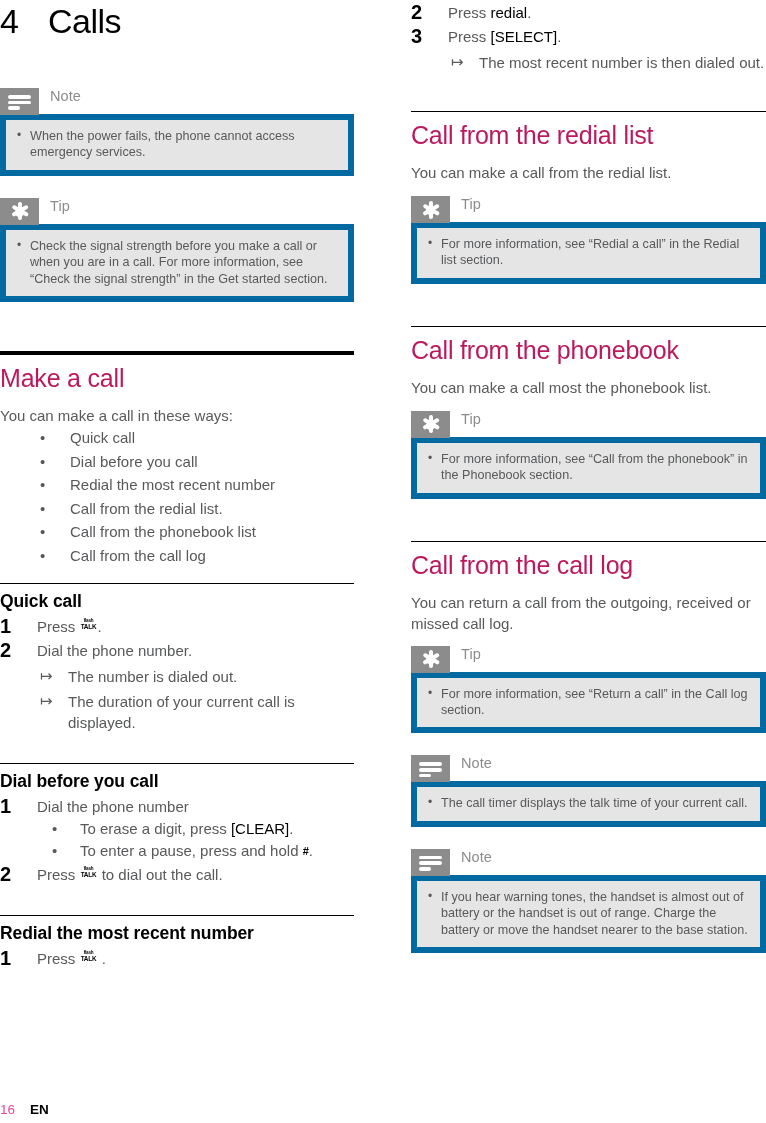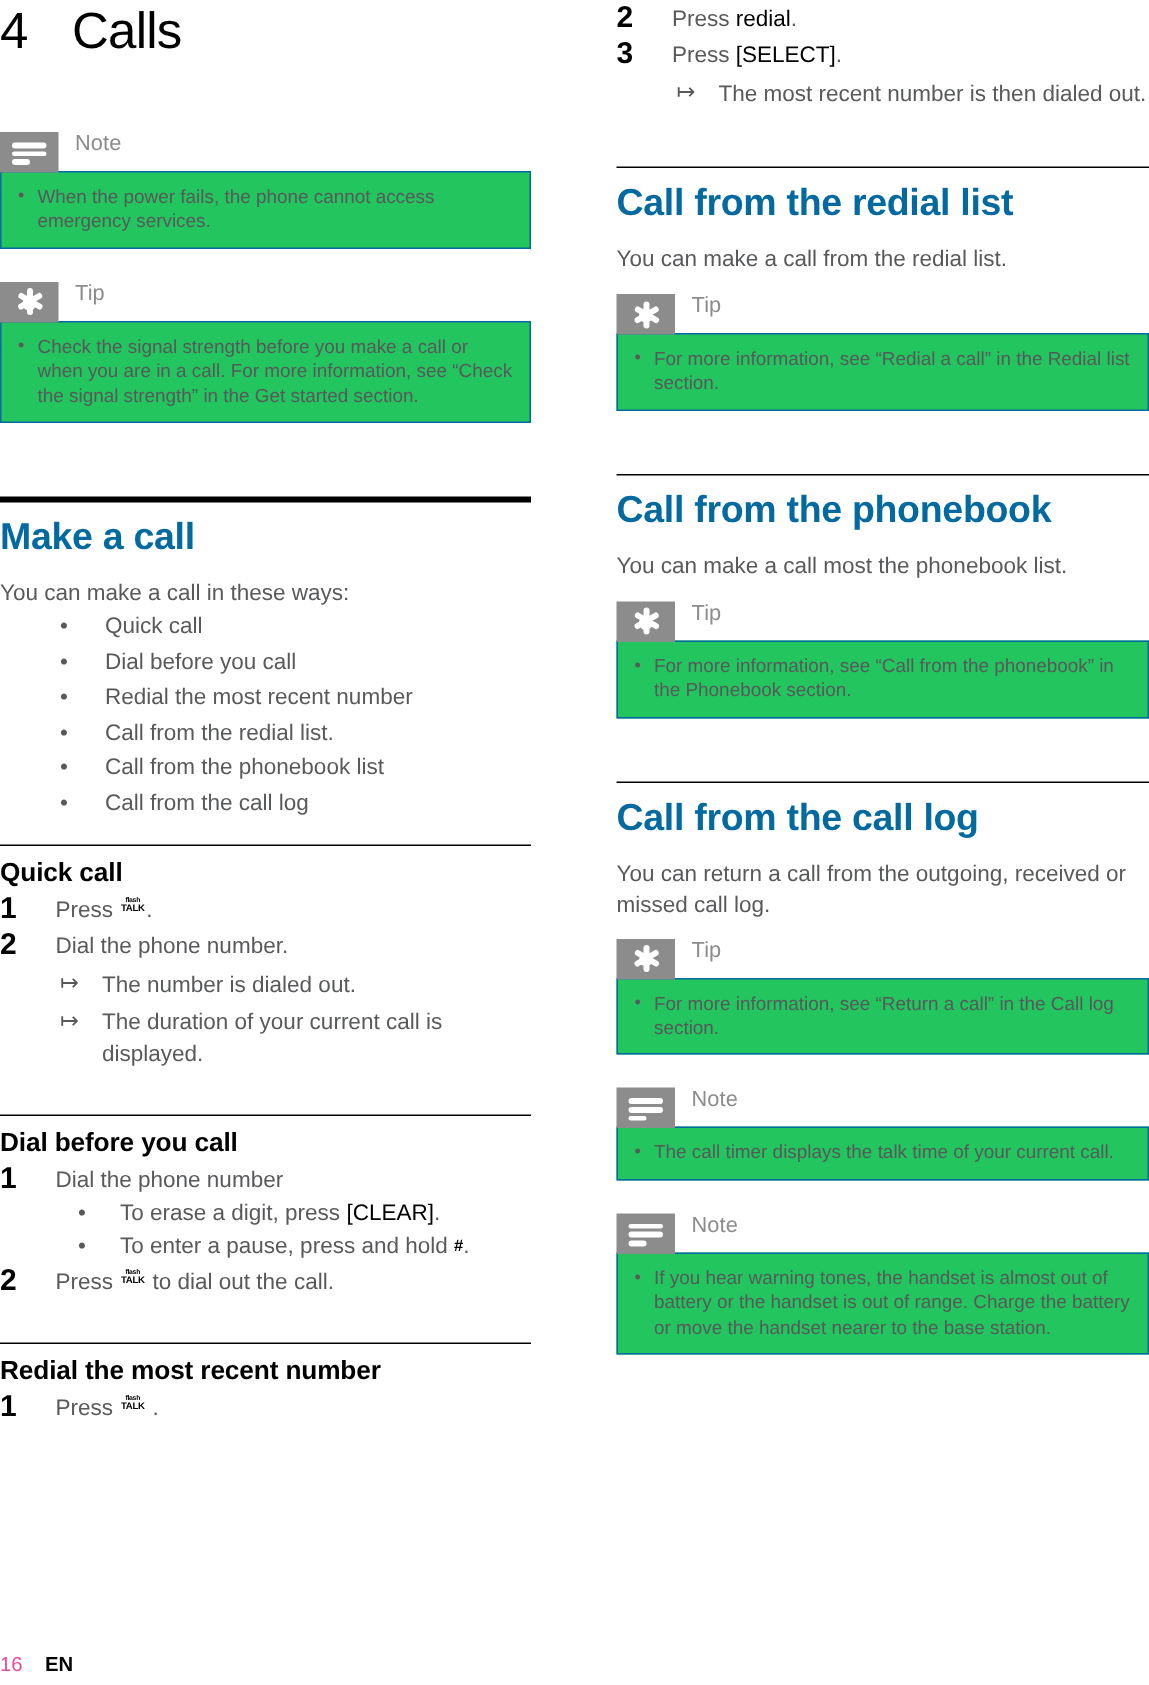--- a/index.html
+++ b/index.html
@@ -82,23 +82,23 @@
     border-radius: 50%;
   }
 
   .callout-label {
     font-size: 14.5px;
     color: #8c8c8c;
     padding-left: 11px;
     letter-spacing: 0.1px;
   }
   .callout-body {
-    border: 1px solid #0369a1;
+    border: 6px solid #0369a1;
     padding: 8px 10px 9px 10px;
-    background: #22c55e;
+    background: #e5e5e5;
     margin-top: -1px;
   }
   .callout-body ul { margin: 0; padding: 0; list-style: none; }
   .callout-body li {
     position: relative;
     padding-left: 14px;
     font-size: 12.6px;
     line-height: 16.4px;
     color: #58595b;
   }
@@ -114,22 +114,22 @@
   
   .rule-thick {
     border-top: 4px solid #000000;
     margin-top: 0;
   }
   .rule-thin {
     border-top: 1.6px solid #000000;
   }
   h1.sec {
     font-size: 25px;
-    font-weight: 700;
-    color: #0369a1;
+    font-weight: 400;
+    color: #be185d;
     margin: 9px 0 0 0;
     letter-spacing: -0.2px;
   }
   h2.sub {
     font-size: 17.5px;
     font-weight: 700;
     color: #000000;
     margin: 7px 0 0 0;
     letter-spacing: -0.1px;
   }

